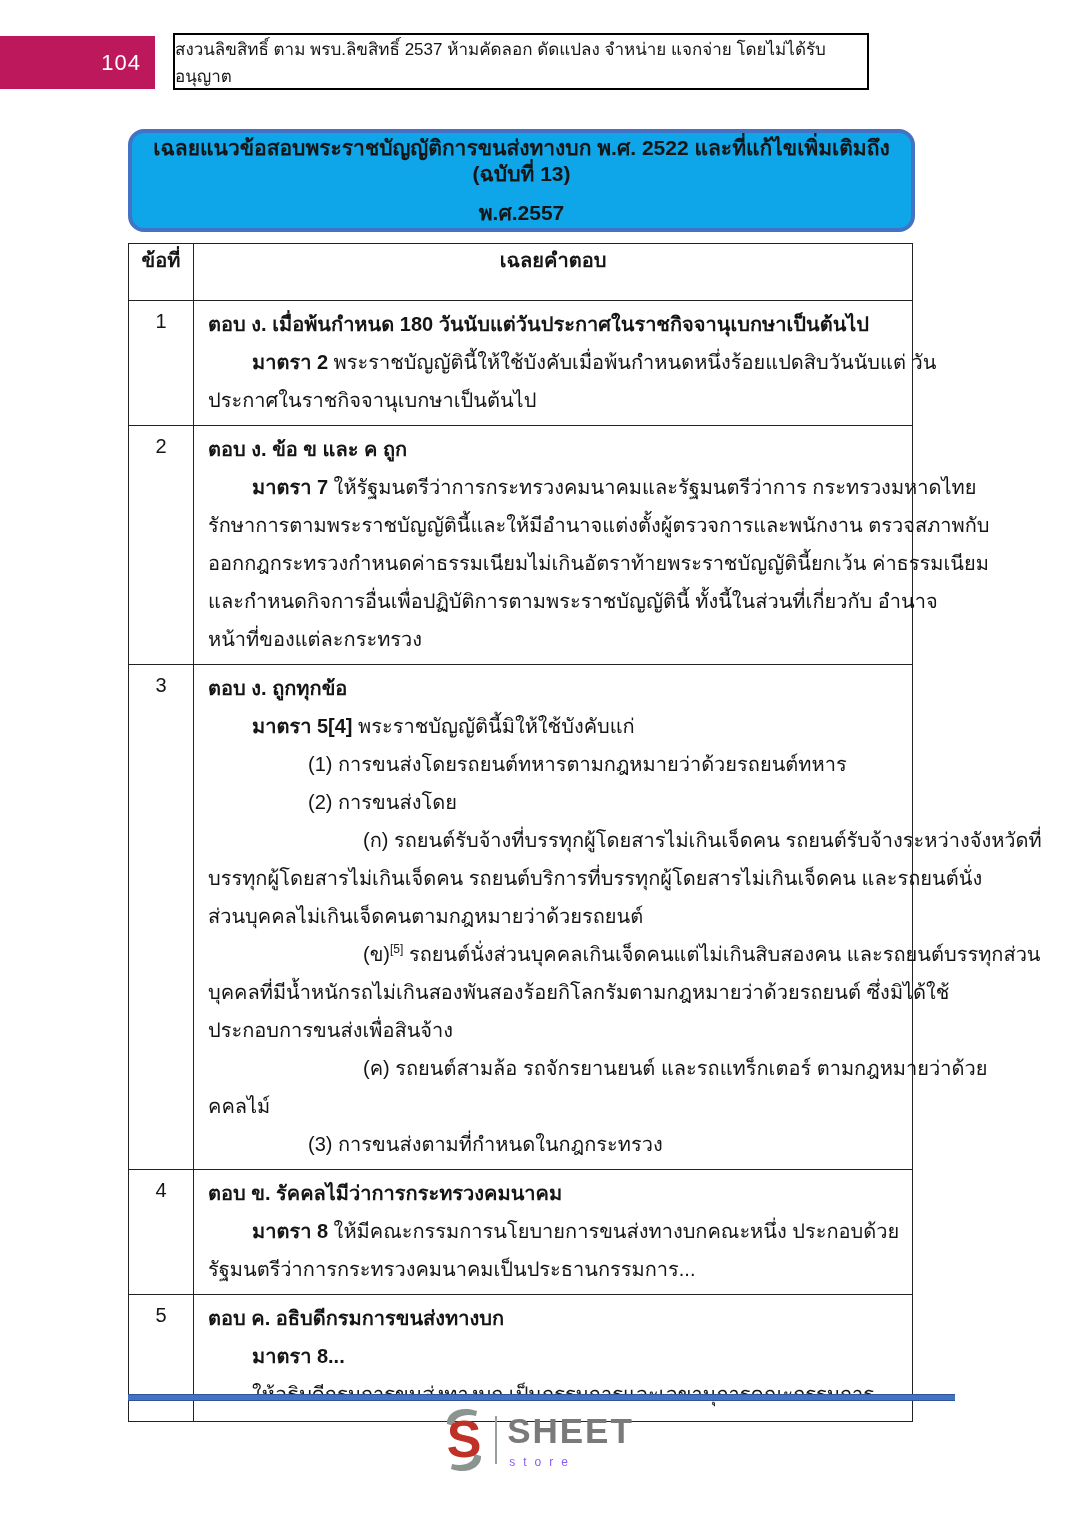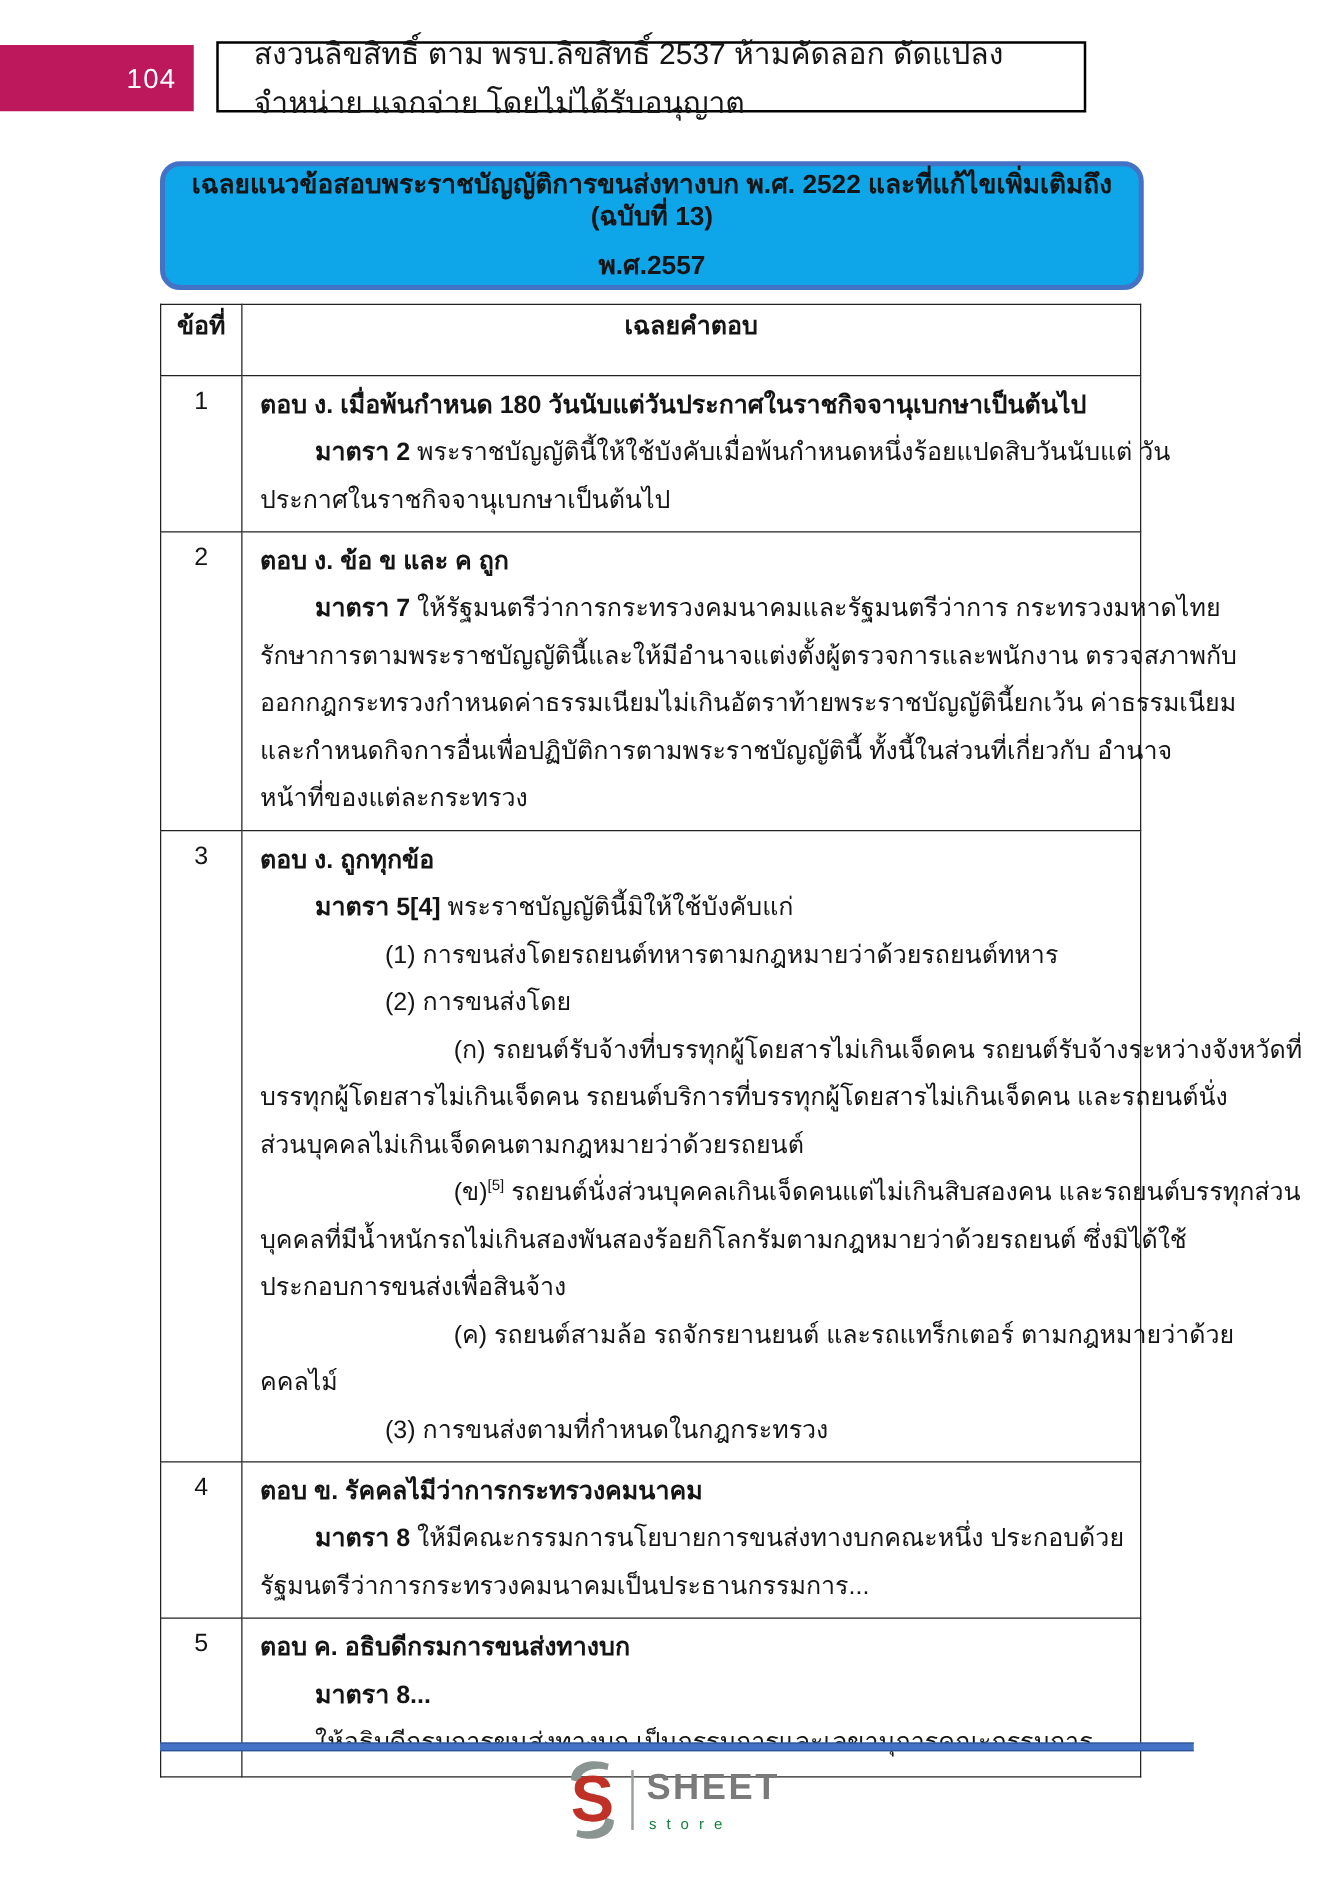--- a/index.html
+++ b/index.html
@@ -3,21 +3,21 @@
 <meta charset="utf-8">
 <style>
   html,body{margin:0;padding:0;background:#ffffff;}
   body{width:1075px;height:1521px;position:relative;font-family:"Liberation Sans","DejaVu Sans",sans-serif;color:#151515;}
 
   
   .page-number-box{position:absolute;left:0;top:36px;width:155px;height:53px;background:#be185d;color:#fff;
     display:flex;align-items:center;justify-content:flex-end;padding-right:14px;box-sizing:border-box;
     font-size:22px;letter-spacing:1px;}
   .copyright-box{position:absolute;left:173px;top:33px;width:696px;height:57px;border:2px solid #000;
-    box-sizing:border-box;display:flex;align-items:center;justify-content:center;font-size:24px;padding-left:28px;}
+    box-sizing:border-box;display:flex;align-items:center;justify-content:center;font-size:17px;}
 
   
   .title-box{position:absolute;left:128px;top:129px;width:787px;height:103px;border:4px solid #4472C4;
     border-radius:16px;box-sizing:border-box;display:flex;flex-direction:column;align-items:center;
     justify-content:center;gap:12px;background:#0ea5e9;}
   .title-box .t-line{font-weight:700;font-size:21px;text-align:center;line-height:1.25;}
 
   
   table.answer-table{position:absolute;left:128px;top:243px;width:785px;border-collapse:collapse;table-layout:fixed;}
   table.answer-table td,table.answer-table th{border:1px solid #222;vertical-align:top;box-sizing:border-box;}
@@ -33,22 +33,22 @@
   .indent-3{padding-left:155px;}
   sup{font-size:12px;line-height:0;}
 
   
   .blue-rule{position:absolute;left:128px;top:1394px;width:827px;height:7px;background:#4472C4;
     border-top:1px solid #2f5597;border-bottom:1px solid #2f5597;box-sizing:border-box;}
   .logo{position:absolute;left:0;top:1408px;width:1075px;display:flex;align-items:center;justify-content:center;}
   .logo-mark{width:46px;height:64px;}
   .logo-divider{width:2px;height:48px;background:#9aa0a0;margin:0 10px 0 8px;}
   .logo-text{display:flex;flex-direction:column;line-height:1;}
-  .logo-name{font-size:29px;font-weight:700;color:#7a7a7a;letter-spacing:2px;}
-  .logo-sub{font-size:12px;color:#15803d;letter-spacing:8px;margin-top:8px;padding-left:2px;}
+  .logo-name{font-size:35px;font-weight:700;color:#7a7a7a;letter-spacing:2px;}
+  .logo-sub{font-size:12px;color:#8b5cf6;letter-spacing:8px;margin-top:8px;padding-left:2px;}
 </style>
 </head>
 <body>
 
 <div class="page-number-box">
   <span>104</span>
 </div>
 <div class="copyright-box">
   <span>สงวนลิขสิทธิ์ ตาม พรบ.ลิขสิทธิ์ 2537 ห้ามคัดลอก ดัดแปลง จำหน่าย แจกจ่าย โดยไม่ได้รับอนุญาต</span>
 </div>

